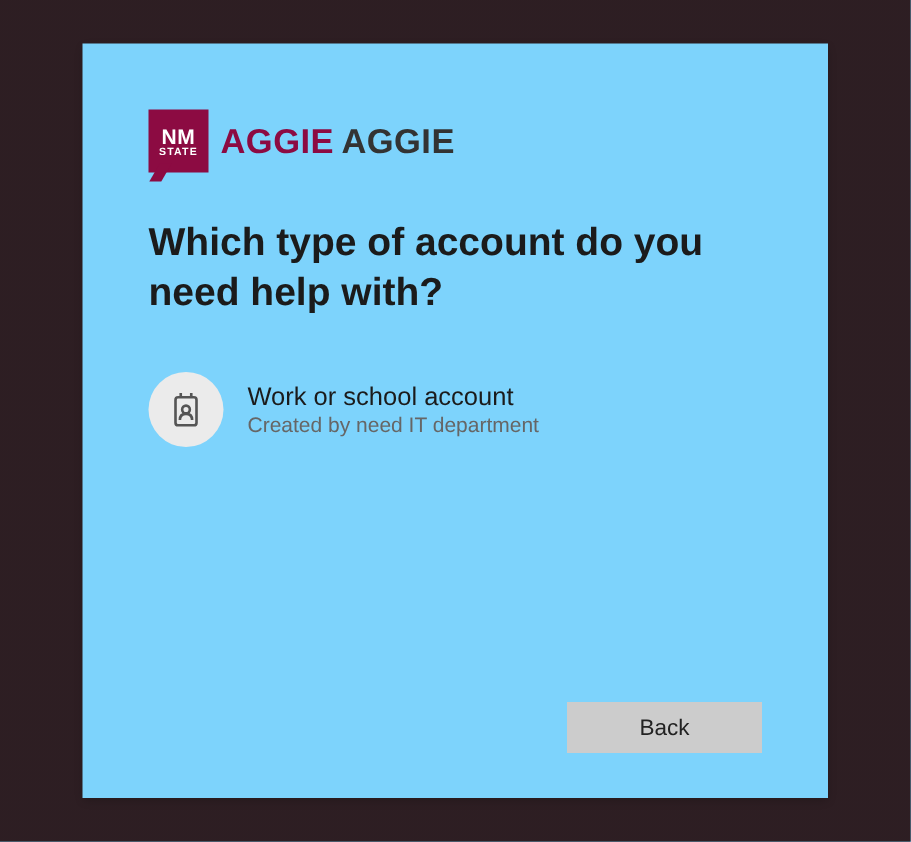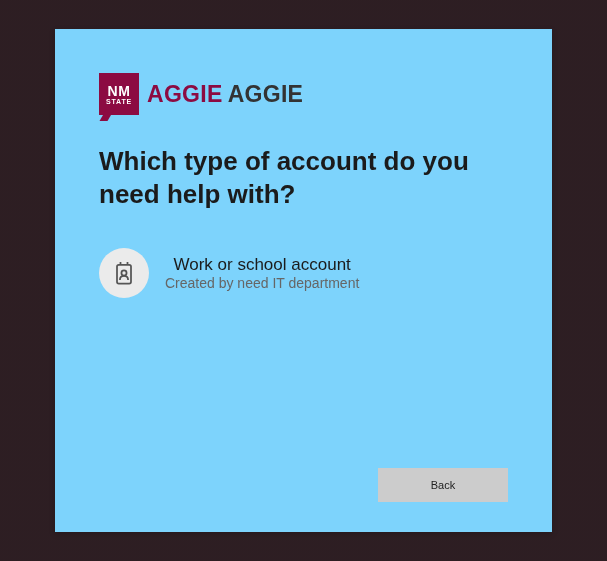--- a/index.html
+++ b/index.html
@@ -97,21 +97,20 @@
       border-radius: 50%;
       background: #ebebeb;
       display: flex;
       align-items: center;
       justify-content: center;
       flex-shrink: 0;
     }
     .option-text {
       display: flex;
       flex-direction: column;
-      align-items: center;
     }
     .option-title {
       font-size: 17px;
       color: #1b1b1b;
       font-weight: 400;
     }
     .option-subtitle {
       font-size: 14px;
       color: #666666;
     }
@@ -119,21 +118,21 @@
       position: absolute;
       bottom: 30px;
       right: 44px;
     }
     .back-btn {
       background: #cccccc;
       border: none;
       color: #222222;
       width: 130px;
       height: 34px;
-      font-size: 11px;
+      font-size: 15px;
       font-family: inherit;
       cursor: pointer;
     }
   </style>
 </head>
 <body>
 
 <div class="card">
   <div class="logo-row">
     <div class="logo-block">

